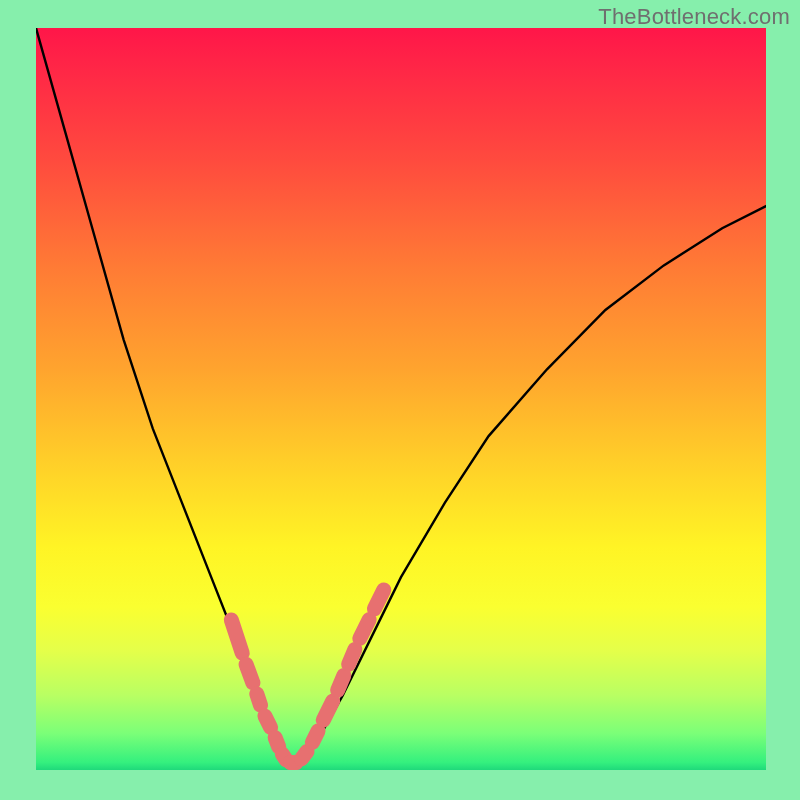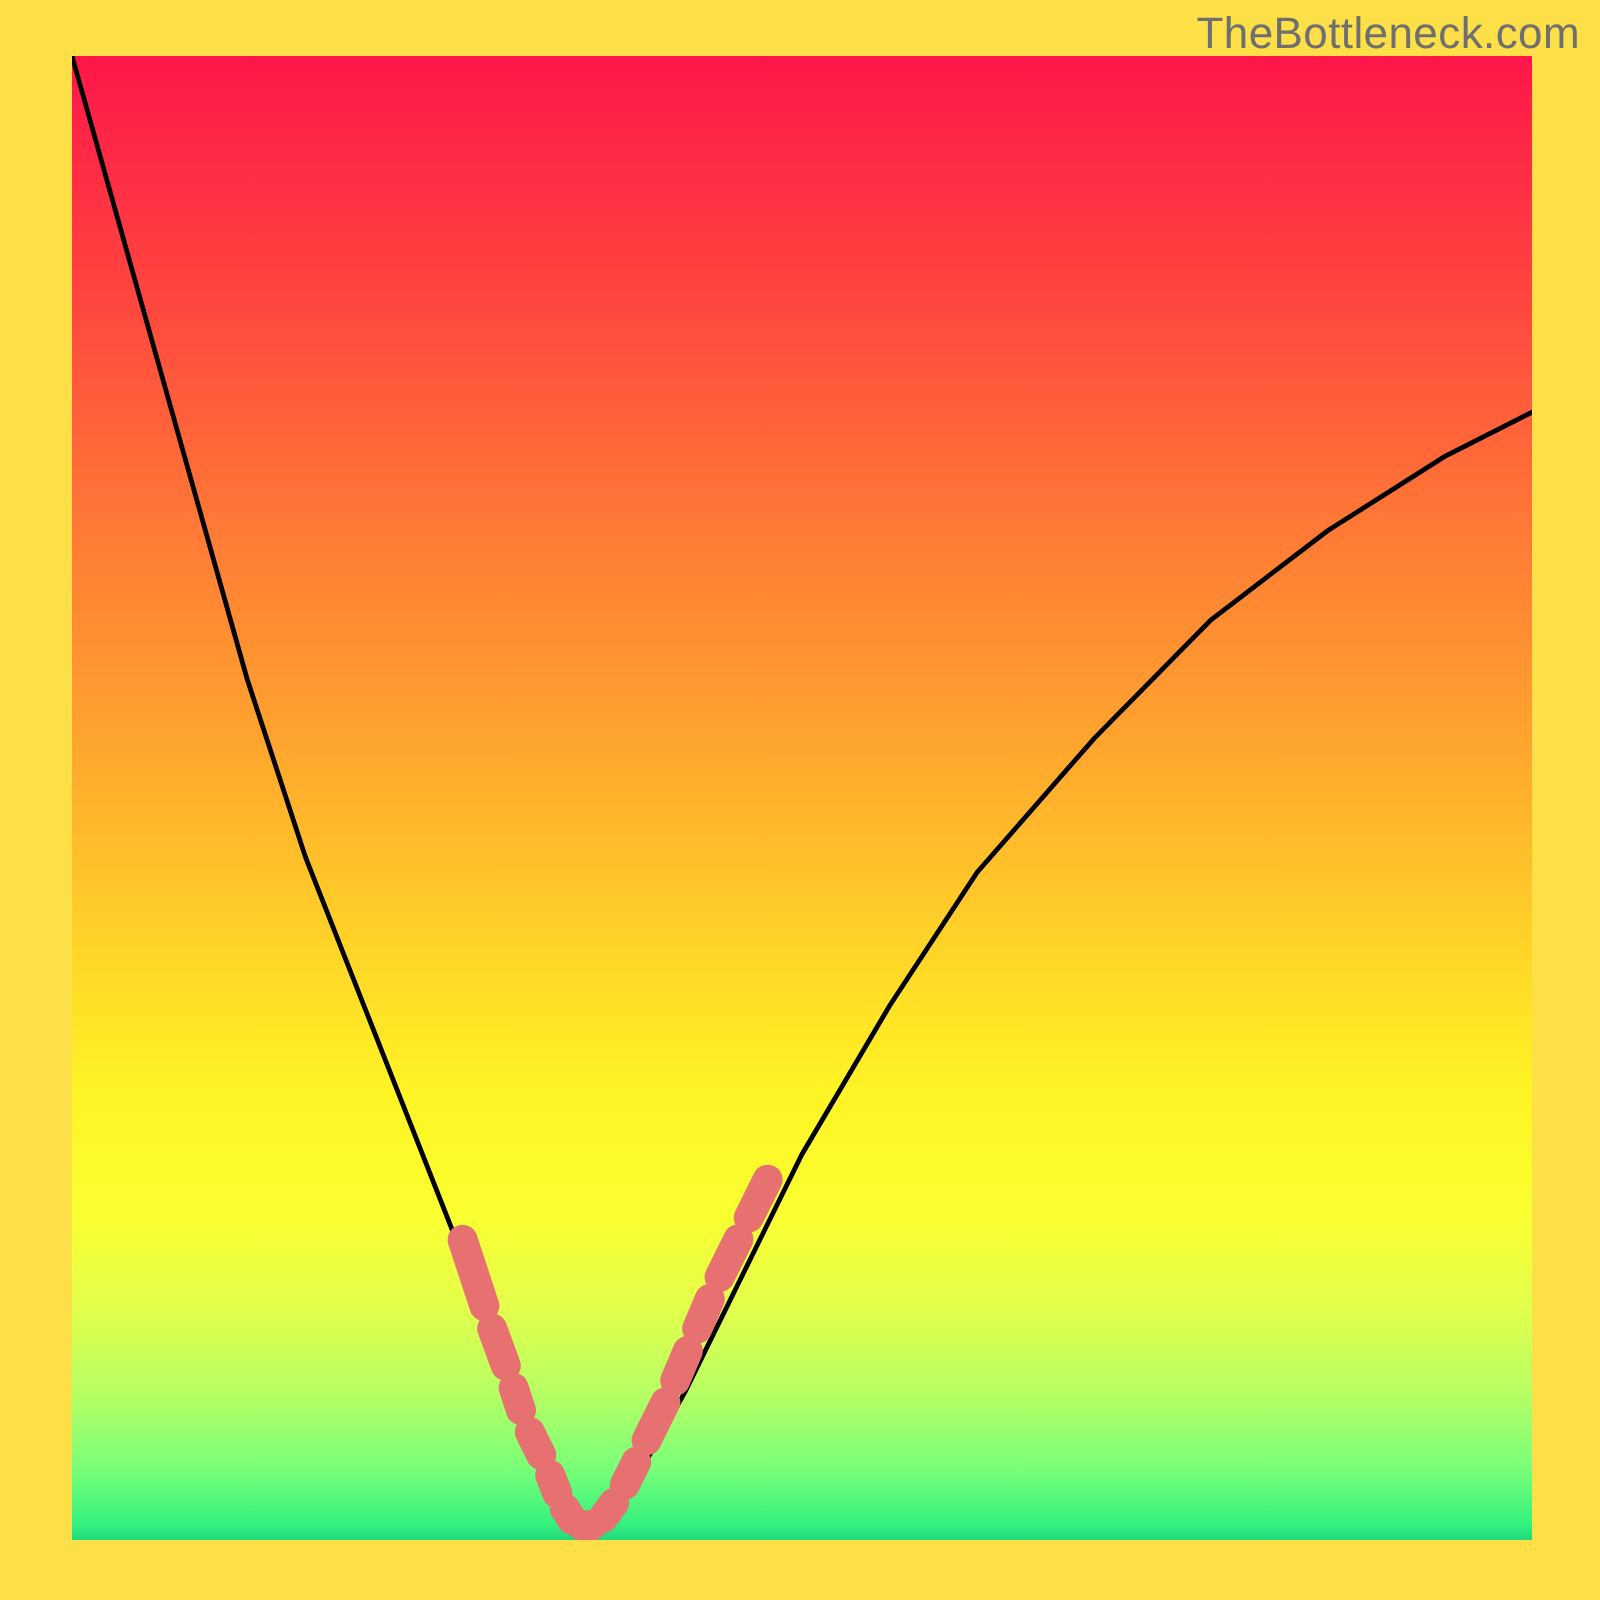--- a/index.html
+++ b/index.html
@@ -7,21 +7,21 @@
     padding: 0;
     width: 800px;
     height: 800px;
     background: #000;
     overflow: hidden;
   }
   .frame {
     position: relative;
     width: 800px;
     height: 800px;
-    background: #fde047;
+    background: #86efac;
   }
   .watermark {
     position: absolute;
     top: 4px;
     right: 10px;
     font-family: Arial, Helvetica, sans-serif;
     font-size: 22px;
     color: #6f6f6f;
     letter-spacing: 0.2px;
     z-index: 10;

